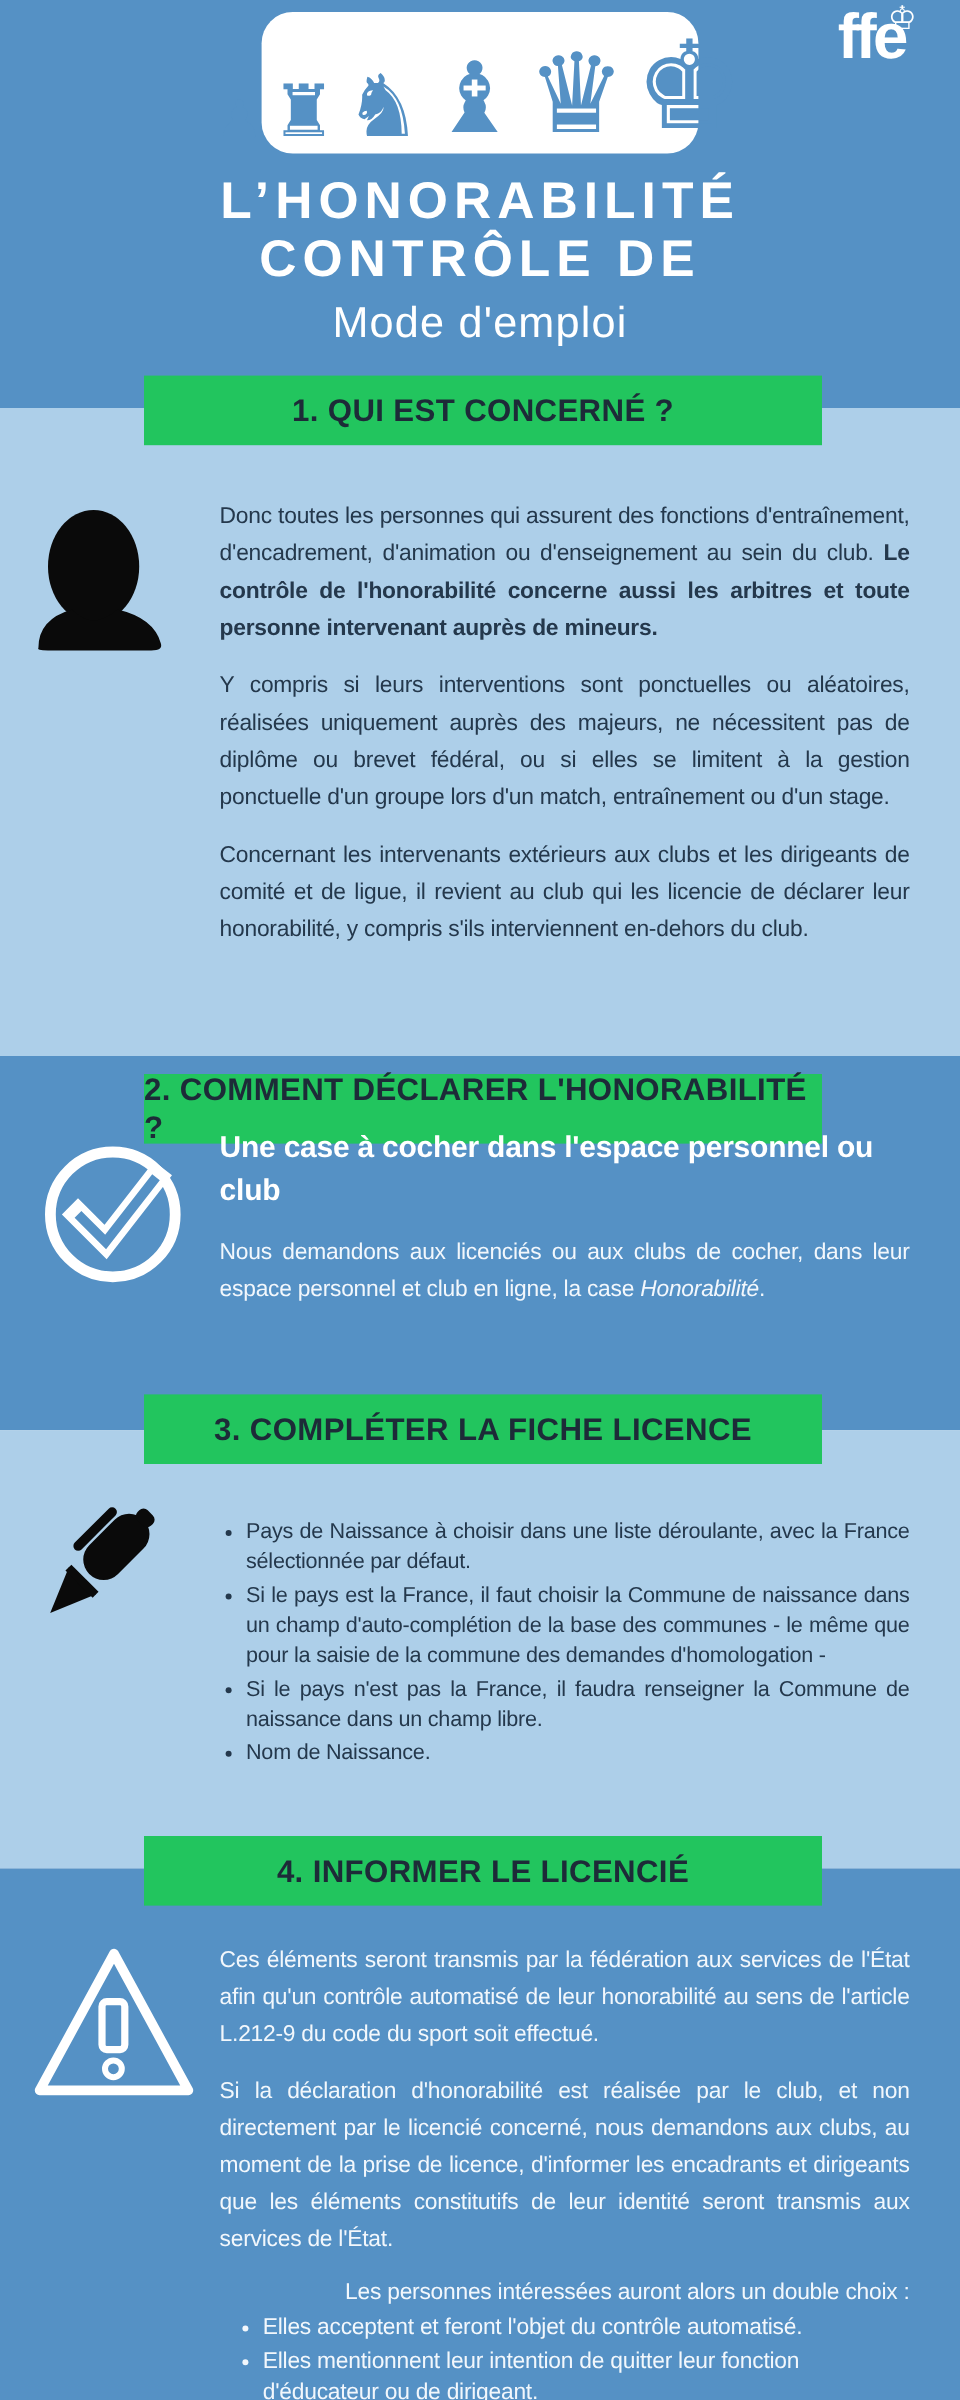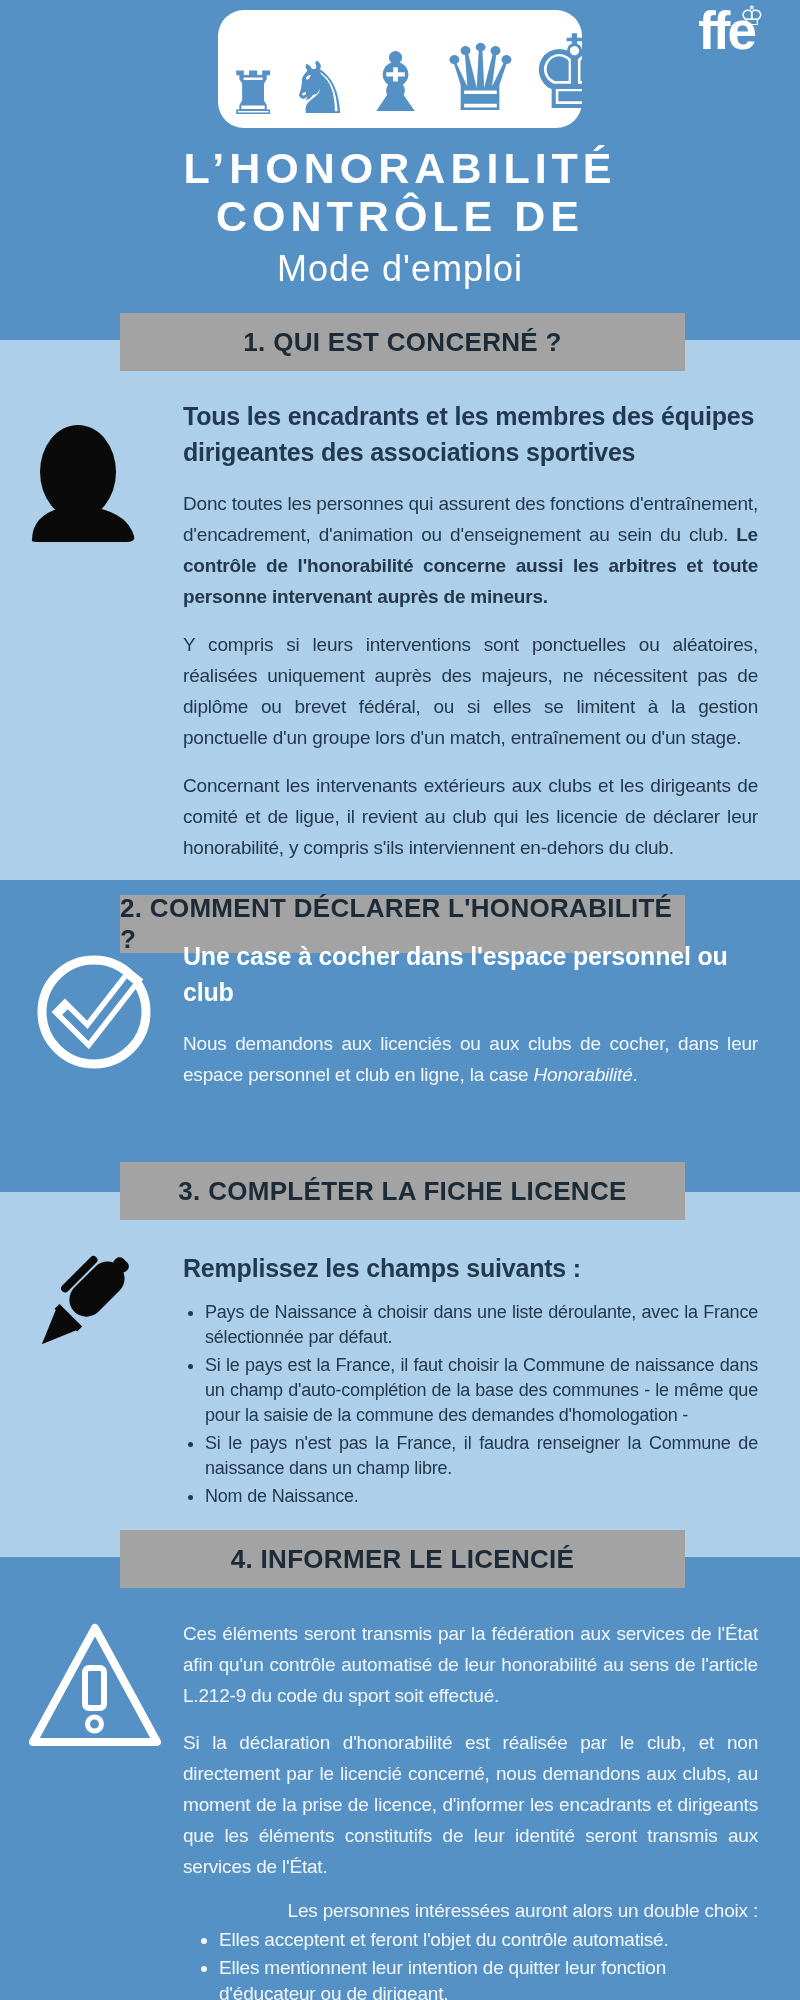--- a/index.html
+++ b/index.html
@@ -30,21 +30,21 @@
   .ffe-logo { position:absolute; right:46px; top:4px; color:#ffffff; }
   .ffe-text { font-size:53px; font-weight:bold; letter-spacing:-3px; line-height:1; }
   .ffe-crown { position:absolute; top:-4px; right:-10px; font-size:27px; font-family:"DejaVu Sans", sans-serif; }
 
   .title-block { position:absolute; top:144px; left:0; width:800px; text-align:center; color:#ffffff; }
   .title-line { font-size:43px; font-weight:bold; letter-spacing:5px; line-height:1.12; }
   .subtitle { font-size:36px; font-weight:400; letter-spacing:1px; margin-top:8px; }
 
   
   .banner {
-    position:absolute; left:120px; width:565px; height:58px; background:#a3a3a3;
+    position:absolute; left:120px; width:565px; height:58px; background:#22c55e;
     display:flex; align-items:center; justify-content:center;
     font-size:26px; font-weight:bold; color:#1d2b38; letter-spacing:0.3px;
   }
   .banner-1 { top:313px; } .banner-2 { top:895px; }
   .banner-3 { top:1162px; } .banner-4 { top:1530px; }
 
   
   .col { position:absolute; left:183px; width:575px; letter-spacing:-0.2px; }
   .col-s1 { top:398px;  color:#24384c; }
   .col-s2 { top:938px;  color:#f2f7fc; }
@@ -115,21 +115,20 @@
   <div class="banner banner-4">4. INFORMER LE LICENCIÉ</div>
 
   <div class="icon-wrap person-wrap">
     <svg viewBox="0 0 122 124" xmlns="http://www.w3.org/2000/svg">
       <ellipse cx="56" cy="52" rx="38" ry="47" fill="#0a0a0a"></ellipse>
       <path d="M10 120 Q10 96 38 88 Q47 97 56 97 Q65 97 76 88 Q106 95 112 116 Q114 122 104 122 L18 122 Q8 122 10 120 Z" fill="#0a0a0a"></path>
     </svg>
   </div>
 
   <div class="col col-s1">
-    <div class="sec-heading">Tous les encadrants et les membres des équipes dirigeantes des associations sportives</div>
     <p class="para"><span>Donc toutes les personnes qui assurent des fonctions d'entraînement, d'encadrement, d'animation ou d'enseignement au sein du club. </span><b>Le contrôle de l'honorabilité concerne aussi les arbitres et toute personne intervenant auprès de mineurs.</b></p>
     <p class="para">Y compris si leurs interventions sont ponctuelles ou aléatoires, réalisées uniquement auprès des majeurs, ne nécessitent pas de diplôme ou brevet fédéral, ou si elles se limitent à la gestion ponctuelle d'un groupe lors d'un match, entraînement ou d'un stage.</p>
     <p class="para">Concernant les intervenants extérieurs aux clubs et les dirigeants de comité et de ligue, il revient au club qui les licencie de déclarer leur honorabilité, y compris s'ils interviennent en-dehors du club.</p>
   </div>
 
   <div class="icon-wrap check-wrap">
     <svg viewBox="0 0 122 122" xmlns="http://www.w3.org/2000/svg">
       <circle cx="60" cy="62" r="52" fill="none" stroke="#ffffff" stroke-width="9"></circle>
       <path d="M31 62 L54 85 L96 31" fill="none" stroke="#ffffff" stroke-width="19" stroke-linecap="square" stroke-linejoin="miter"></path>
       <path d="M31 62 L54 85 L96 31" fill="none" stroke="#5591c5" stroke-width="8" stroke-linecap="butt"></path>
@@ -147,21 +146,20 @@
         <rect x="43" y="4" width="34" height="64" rx="17"></rect>
         <rect x="52" y="-4" width="16" height="12" rx="5"></rect>
         <path d="M44 76 L76 76 L60 114 Z"></path>
         <rect x="44" y="73" width="32" height="7"></rect>
         <rect x="33" y="14" width="8" height="48" rx="4"></rect>
       </g>
     </svg>
   </div>
 
   <div class="col col-s3">
-    <div class="sec-heading">Remplissez les champs suivants :</div>
     <ul class="bullets">
       <li>Pays de Naissance à choisir dans une liste déroulante, avec la France sélectionnée par défaut.</li>
       <li>Si le pays est la France, il faut choisir la Commune de naissance dans un champ d'auto-complétion de la base des communes - le même que pour la saisie de la commune des demandes d'homologation -</li>
       <li>Si le pays n'est pas la France, il faudra renseigner la Commune de naissance dans un champ libre.</li>
       <li>Nom de Naissance.</li>
     </ul>
   </div>
 
   <div class="icon-wrap warning-wrap">
     <svg viewBox="0 0 140 130" xmlns="http://www.w3.org/2000/svg">

